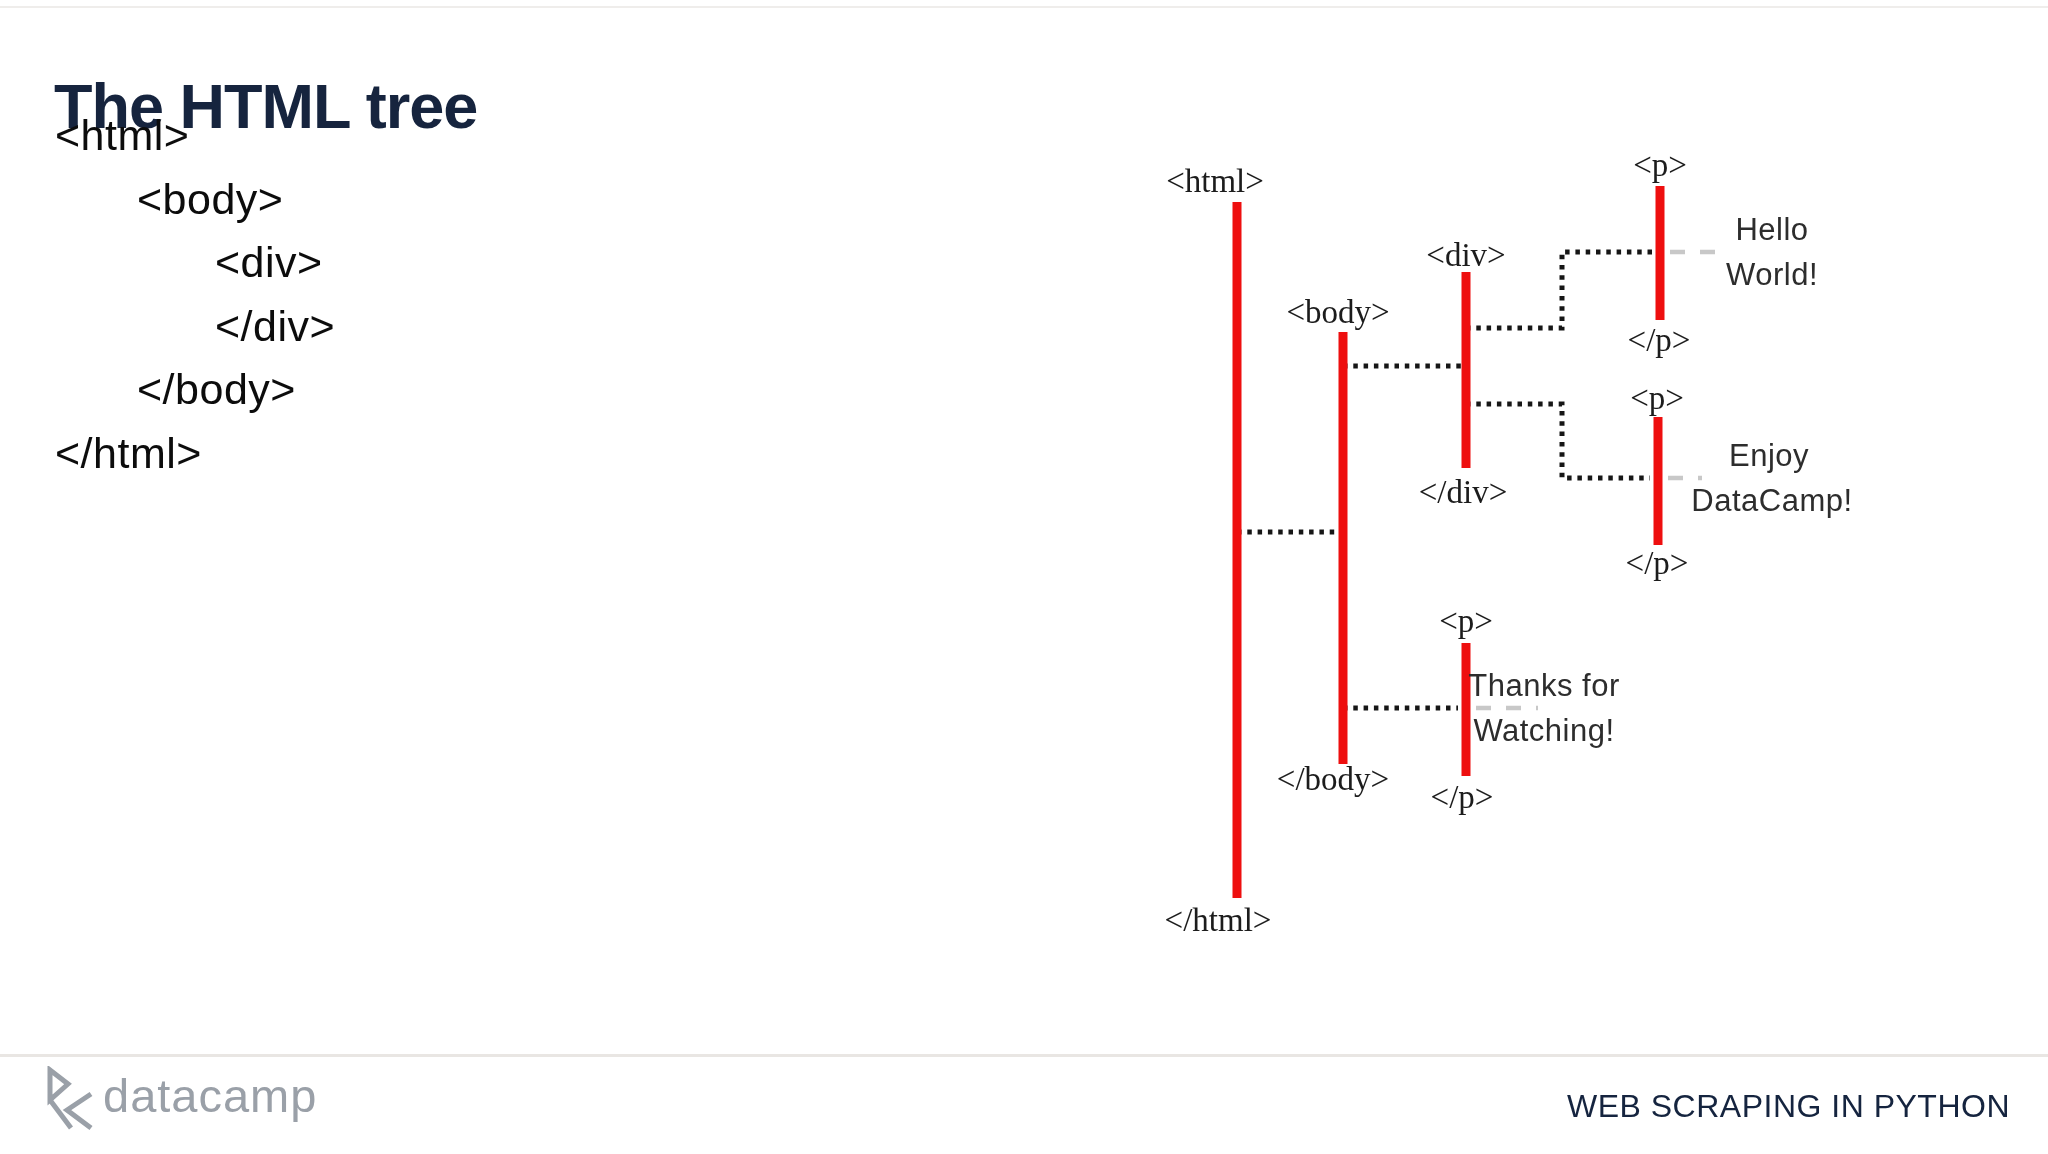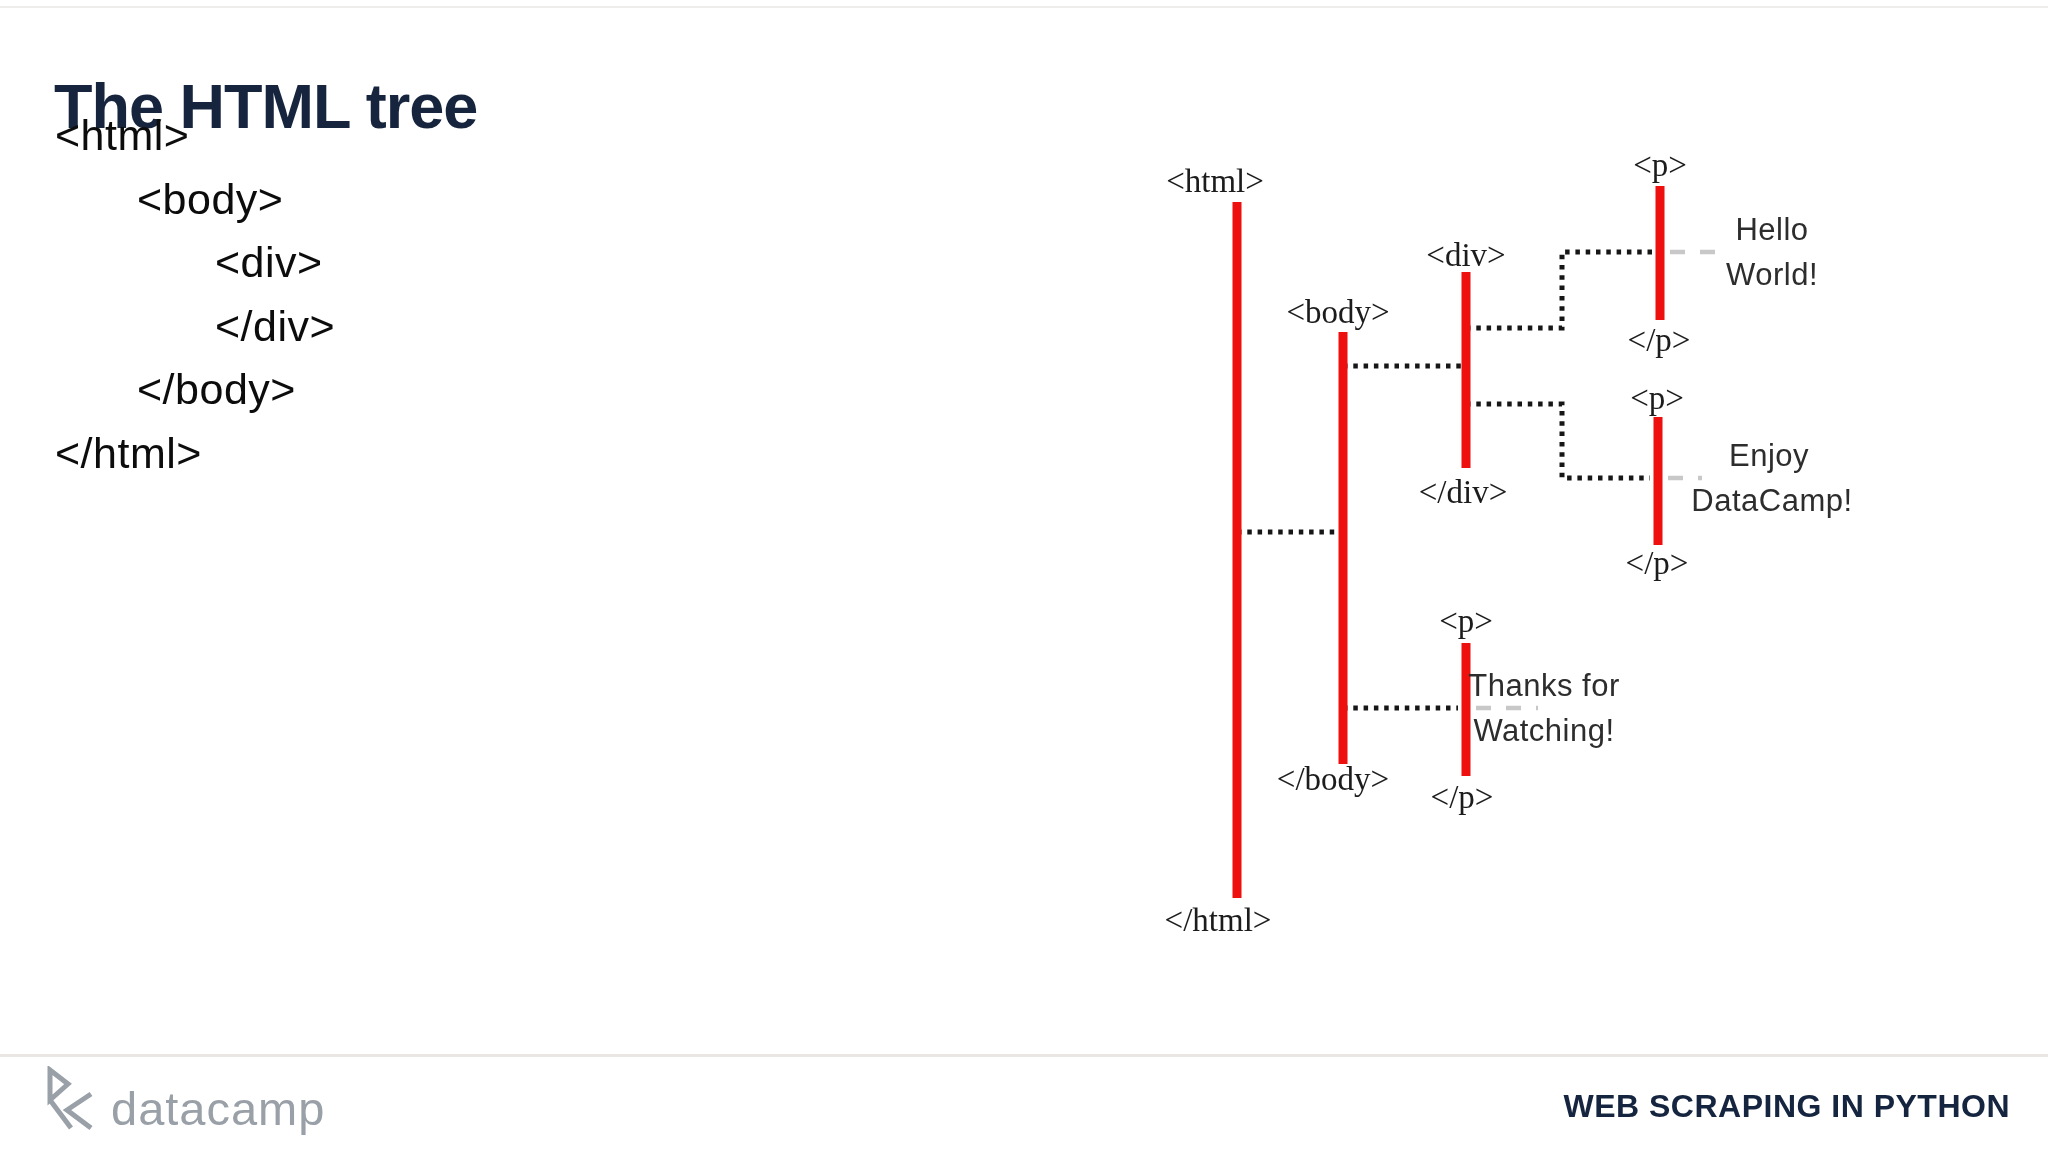--- a/index.html
+++ b/index.html
@@ -27,25 +27,25 @@
   .stub{stroke:#c8c8c8;stroke-width:4.5;fill:none;stroke-dasharray:15 15;}
   .tag{
     font-family:"Liberation Serif",serif;font-size:33px;fill:#1c1c1c;
     text-anchor:middle;
   }
   .ann{
     font-family:"Liberation Sans",sans-serif;font-size:31px;fill:#2d2d2d;
     text-anchor:middle;letter-spacing:.5px;
   }
   .footer-line{position:absolute;top:1054px;left:0;width:2048px;height:3px;background:#e9e6e3;}
-  .logo{position:absolute;left:45px;top:1066px;display:flex;align-items:flex-end;gap:12px;}
+  .logo{position:absolute;left:45px;top:1066px;display:flex;align-items:flex-start;gap:4px;}
   .logo-mark{display:block;}
   .brand{font-size:47px;color:#9aa0a8;letter-spacing:1px;line-height:1;padding-top:6px;}
   .course{
-    position:absolute;top:1088px;right:38px;font-size:32px;font-weight:700;
+    position:absolute;top:1088px;right:38px;font-size:32px;font-weight:400;
     color:#15243f;letter-spacing:.5px;margin-left:40px;
   }
 </style>
 </head>
 <body>
 
 <div class="slide">
   <div class="top-edge"></div>
 
   <h1 class="title">The HTML tree</h1>

